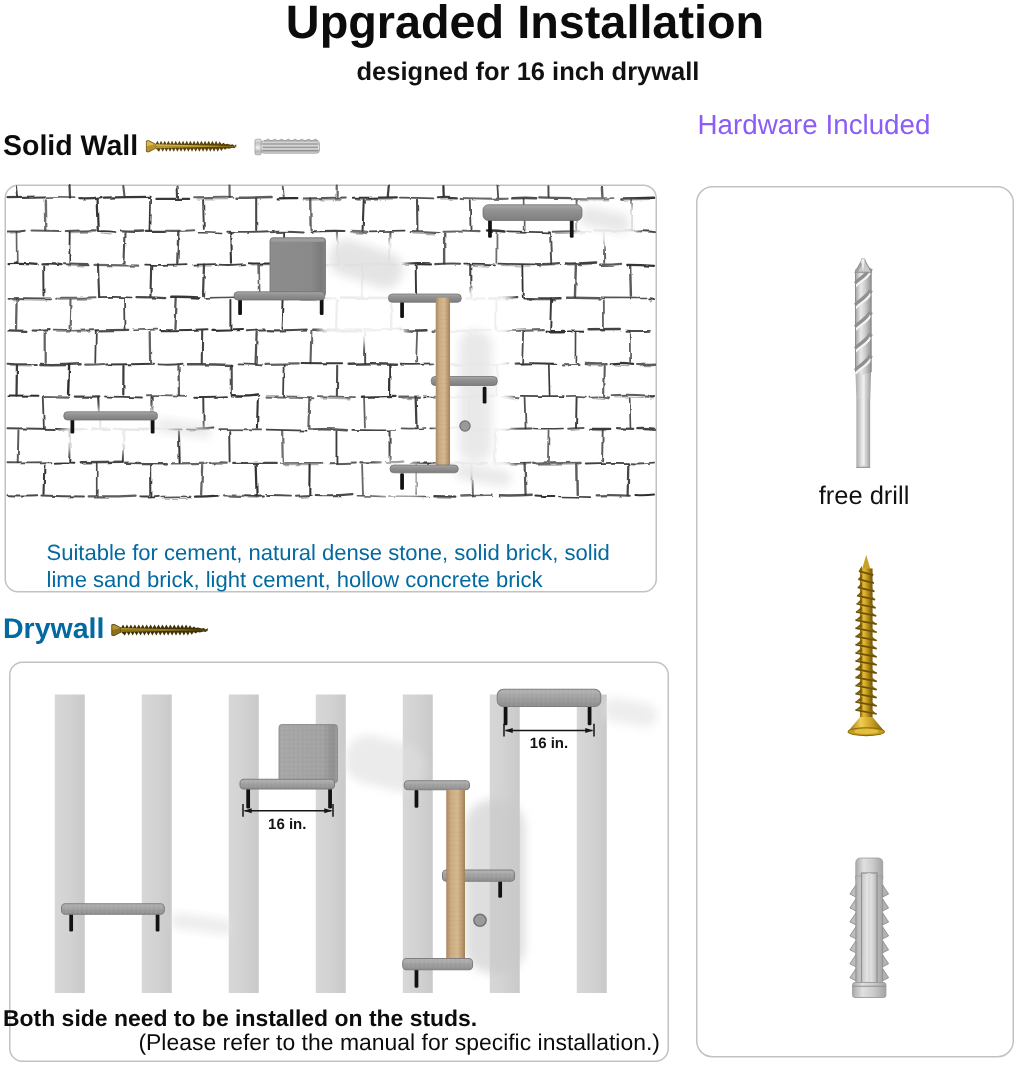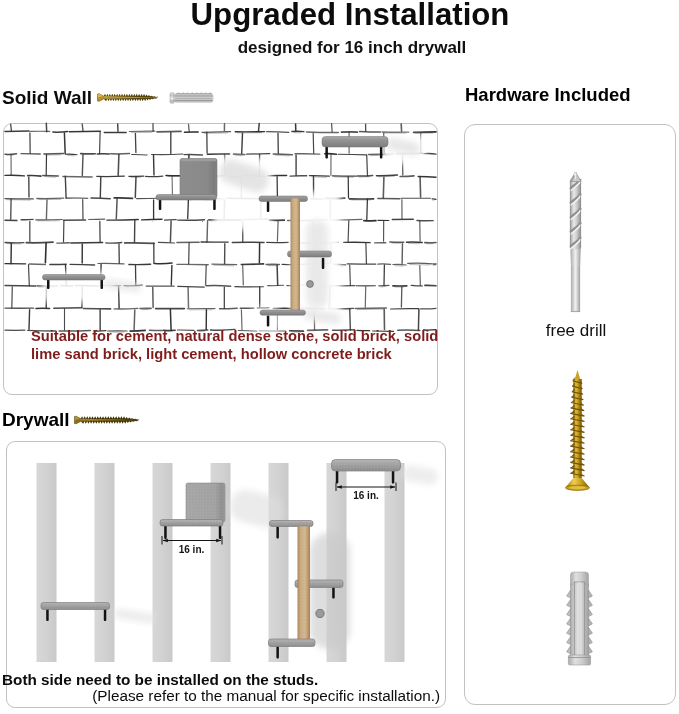--- a/index.html
+++ b/index.html
@@ -39,21 +39,21 @@
 <g>
 <rect x="1" y="0.8" width="4.2" height="10.4" rx="1" fill="url(#gAnchH)" stroke="#9a9a9a" stroke-width="0.5"></rect>
 <rect x="5" y="1.8" width="39" height="8.4" rx="2.2" fill="url(#gAnchH)" stroke="#9f9f9f" stroke-width="0.5"></rect>
 <path d="M7 2 l3 -1.3 l1.5 1.3 l3 -1.3 l1.5 1.3 l3 -1.3 l1.5 1.3 l3 -1.3 l1.5 1.3 l3 -1.3 l1.5 1.3 l3 -1.3 l1.5 1.3 l3 -1.3 l1.5 1.3 l3 -1.3 l1.5 1.3 Z" fill="#b9b9b9" stroke="#8f8f8f" stroke-width="0.4"></path>
 <line x1="6" y1="4.0" x2="43" y2="4.0" stroke="#8f8f8f" stroke-width="0.8"></line>
 <line x1="6" y1="6.2" x2="43" y2="6.2" stroke="#9b9b9b" stroke-width="1.1"></line>
 <line x1="6" y1="8.4" x2="43" y2="8.4" stroke="#8f8f8f" stroke-width="0.8"></line>
 </g>
 </svg>
 
-<div class="abs" style="left:465px;top:84px;font-size:18.5px;font-weight:bold;color:#000000;">Hardware Included</div>
+<div class="abs" style="left:465px;top:72px;font-size:18.5px;font-weight:normal;color:#8b5cf6;">Hardware Included</div>
 
 <div class="abs" style="left:3px;top:123px;width:433px;height:270px;border:1px solid #c2c2c2;border-radius:9px;overflow:hidden;"></div>
 <svg class="abs" style="left:3px;top:122px;" width="435" height="273" viewBox="0 0 435 273">
 <defs>
 <filter id="rough" x="-5%" y="-5%" width="110%" height="110%">
 <feTurbulence type="turbulence" baseFrequency="0.07" numOctaves="2" seed="11" result="t"></feTurbulence>
 <feDisplacementMap in="SourceGraphic" in2="t" scale="1.0"></feDisplacementMap>
 </filter>
 <filter id="blur4" x="-40%" y="-40%" width="180%" height="180%">
         <feGaussianBlur stdDeviation="3.2"></feGaussianBlur>
@@ -518,23 +518,23 @@
       <line x1="288.4" y1="177.6" x2="296.1" y2="177.4" stroke="#ab8758" stroke-width="0.45" opacity="0.18"></line>
       <line x1="288.4" y1="180.6" x2="296.1" y2="180.7" stroke="#ab8758" stroke-width="0.45" opacity="0.18"></line>
       <line x1="288.4" y1="183.5" x2="296.1" y2="183.3" stroke="#ab8758" stroke-width="0.45" opacity="0.18"></line>
       <line x1="288.4" y1="186.7" x2="296.1" y2="186.8" stroke="#ab8758" stroke-width="0.45" opacity="0.18"></line>
 <rect x="263.8" y="193.5" width="2.5" height="11.0" rx="0.9" fill="#121212"></rect>
 <rect x="257" y="188" width="45.5" height="5.2" rx="2.5" fill="url(#gSlab)" stroke="#6e6e6e" stroke-width="0.5"></rect>
 <circle cx="307" cy="162" r="3.4" fill="#9a9a9a" stroke="#6f6f6f" stroke-width="0.8"></circle>
 </g>
 </svg>
 
-<div class="abs" style="left:31px;top:328px;font-size:14.7px;line-height:17.5px;color:#7f1d1d;font-weight:bold;">Suitable for cement, natural dense stone, solid brick, solid<br>lime sand brick, light cement, hollow concrete brick</div>
-
-<div class="abs" style="left:2px;top:409px;font-size:19px;font-weight:bold;color:#000000;">Drywall</div>
+<div class="abs" style="left:31px;top:361px;font-size:14.7px;line-height:17.5px;color:#0369a1;">Suitable for cement, natural dense stone, solid brick, solid<br>lime sand brick, light cement, hollow concrete brick</div>
+
+<div class="abs" style="left:2px;top:409px;font-size:19px;font-weight:bold;color:#0369a1;">Drywall</div>
 
 <svg class="abs" style="left:74px;top:415px;" width="65" height="10" viewBox="0 0 65 10">
     <g>
       <polygon points="0.5,1.5 2.1,1.2 6.7,3.6 6.7,6.4 2.1,8.8 0.5,8.5" fill="#8f7218" stroke="#3e3206" stroke-width="0.5"></polygon>
       <polygon points="0.9,1.8 2.1,1.6 6.1,3.6 0.9,5.0" fill="#c2a23a" opacity="0.75"></polygon>
       <polygon points="6.70,3.64 51.36,3.64 64.50,5.00 51.36,6.36 6.70,6.36" fill="#8f7218"></polygon>
       <line x1="6.7" y1="4.1" x2="51.4" y2="4.1" stroke="#c2a23a" stroke-width="0.7"></line>
       <polygon points="6.70,3.64 8.01,1.32 9.33,3.64 10.64,1.32 11.95,3.64 13.27,1.32 14.58,3.64 15.90,1.32 17.21,3.64 18.52,1.32 19.84,3.64 21.15,1.32 22.46,3.64 23.78,1.32 25.09,3.64 26.40,1.32 27.72,3.64 29.03,1.32 30.35,3.64 31.66,1.32 32.97,3.64 34.29,1.32 35.60,3.64 36.91,1.32 38.23,3.64 39.54,1.32 40.85,3.64 42.17,1.32 43.48,3.64 44.80,1.32 46.11,3.64 47.42,1.32 48.74,3.64 50.05,1.32 51.36,3.64 52.68,1.89 53.99,3.64 55.30,2.59 56.62,3.64 57.93,3.30 59.25,3.64 60.56,4.01 61.87,3.64 63.19,4.63 64.50,3.64 64.50,5.00" fill="#3e3206"></polygon>
       <polygon points="6.70,6.36 9.20,8.68 10.51,6.36 11.82,8.68 13.14,6.36 14.45,8.68 15.76,6.36 17.08,8.68 18.39,6.36 19.70,8.68 21.02,6.36 22.33,8.68 23.65,6.36 24.96,8.68 26.27,6.36 27.59,8.68 28.90,6.36 30.21,8.68 31.53,6.36 32.84,8.68 34.15,6.36 35.47,8.68 36.78,6.36 38.10,8.68 39.41,6.36 40.72,8.68 42.04,6.36 43.35,8.68 44.66,6.36 45.98,8.68 47.29,6.36 48.60,8.68 49.92,6.36 51.23,8.68 52.55,6.36 53.86,8.11 55.17,6.36 56.49,7.41 57.80,6.36 59.11,6.70 60.43,6.36 61.74,5.99 63.05,6.36 64.37,5.37 64.50,6.36 64.50,5.00" fill="#3e3206"></polygon>
     </g>

